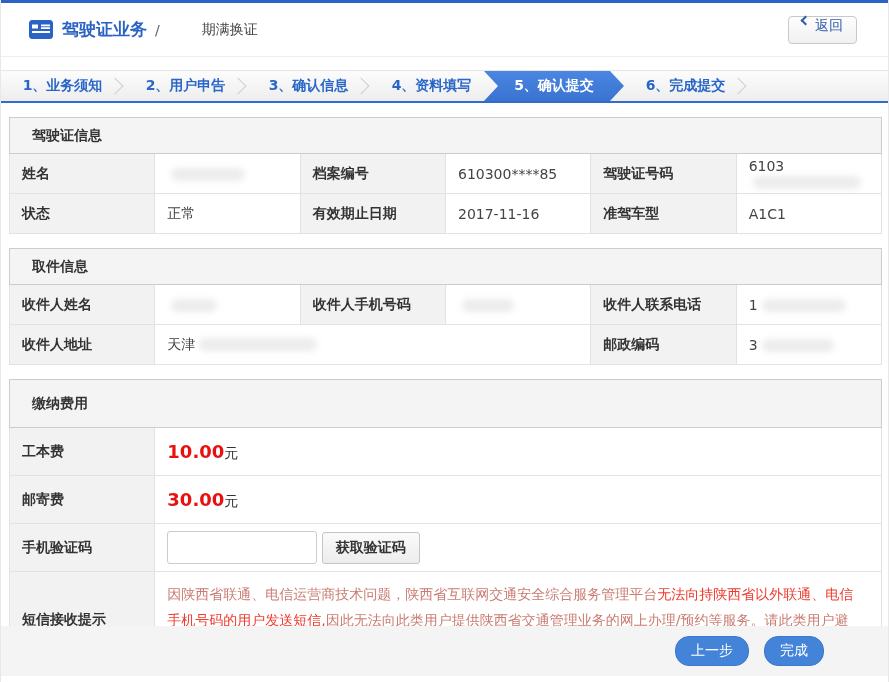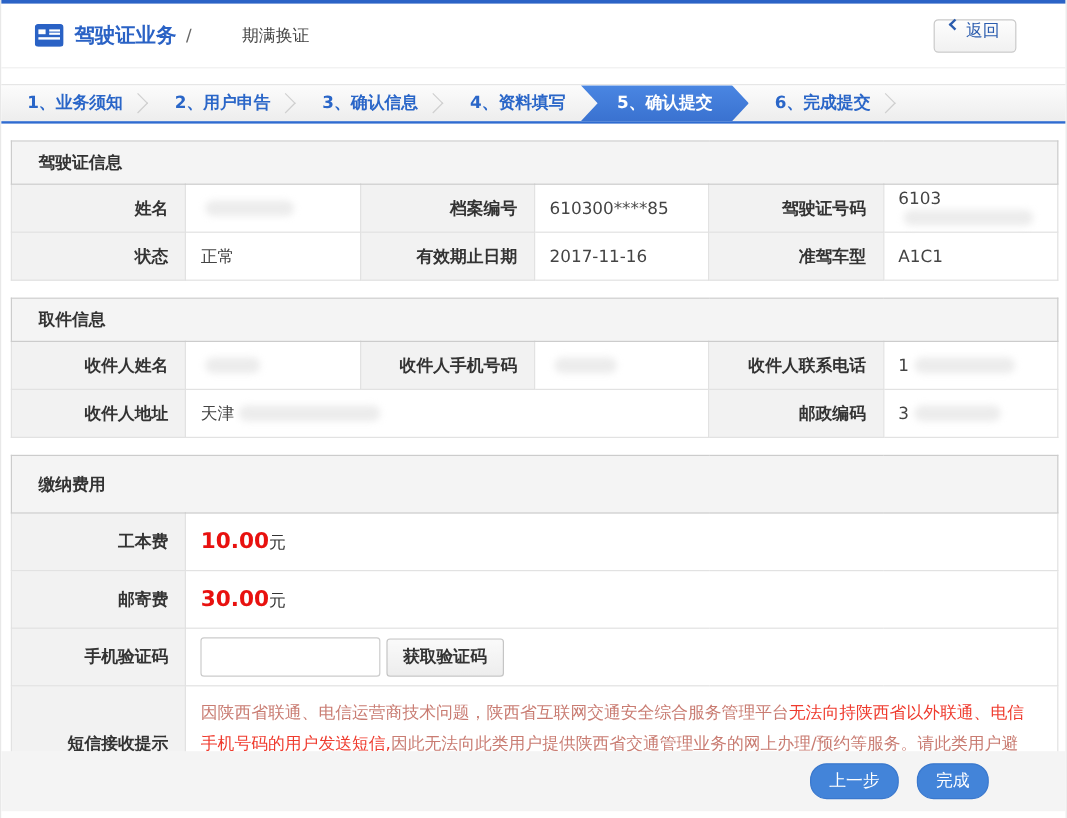--- a/index.html
+++ b/index.html
@@ -7,21 +7,21 @@
     width:889px;height:682px;overflow:hidden;position:relative;
     font-family:"DejaVu Sans","Liberation Sans",sans-serif;
     font-size:14px;color:#333;box-sizing:border-box;
     border-left:1px solid #e8e8e8;border-right:1px solid #e8e8e8;
   }
   *{box-sizing:border-box;}
 
   
   .topline{height:3px;background:#2b63c6;width:100%;}
   .page-header{
-    height:54px;display:flex;align-items:center;padding:0 26px 0 28px;
+    height:54px;display:flex;align-items:center;padding:0 16px 0 28px;
     border-bottom:1px solid #efefef;
   }
   .hdr-icon{width:24px;height:19px;margin-right:9px;flex:0 0 auto;}
   .hdr-title{color:#2a62c5;font-size:17px;font-weight:bold;}
   .hdr-sep{color:#666;margin:0 6px 0 8px;font-size:14px;}
   .hdr-sub{color:#444;font-size:14px;margin-left:36px;}
   .hdr-spacer{flex:1;}
   .back-btn{
     display:inline-flex;align-items:flex-start;gap:5px;height:28px;padding:0 13px;
     background:linear-gradient(#fdfdfd,#f1f1f1);border:1px solid #c9c9c9;border-radius:4px;
@@ -60,21 +60,21 @@
   .info-table{
     width:873px;margin:14px 8px 0 8px;border-collapse:collapse;
     border:1px solid #ccc;table-layout:fixed;
   }
   .info-table td{border:1px solid #e2e2e2;padding:0 12px;height:40px;font-size:14px;}
   .sec-title td{
     background:#f4f4f4;font-weight:bold;color:#333;height:36px;
     padding-left:22px;border:1px solid #ccc;
   }
   td.lbl{
-    background:#f2f2f2;text-align:right;font-weight:bold;color:#333;
+    background:#f2f2f2;text-align:left;font-weight:bold;color:#333;
     padding-right:14px;width:145px;
   }
   td.val{background:#fff;color:#444;text-align:left;}
   .fees .info-table td{height:48px;}
   .smudge{
     display:inline-block;height:13px;border-radius:7px;background:#d9d9d9;
     filter:blur(3px);opacity:.5;vertical-align:middle;margin-left:4px;
   }
   .fee-num{color:#e8110f;font-weight:bold;font-size:18px;}
   .fee-unit{color:#333;font-size:14px;}

